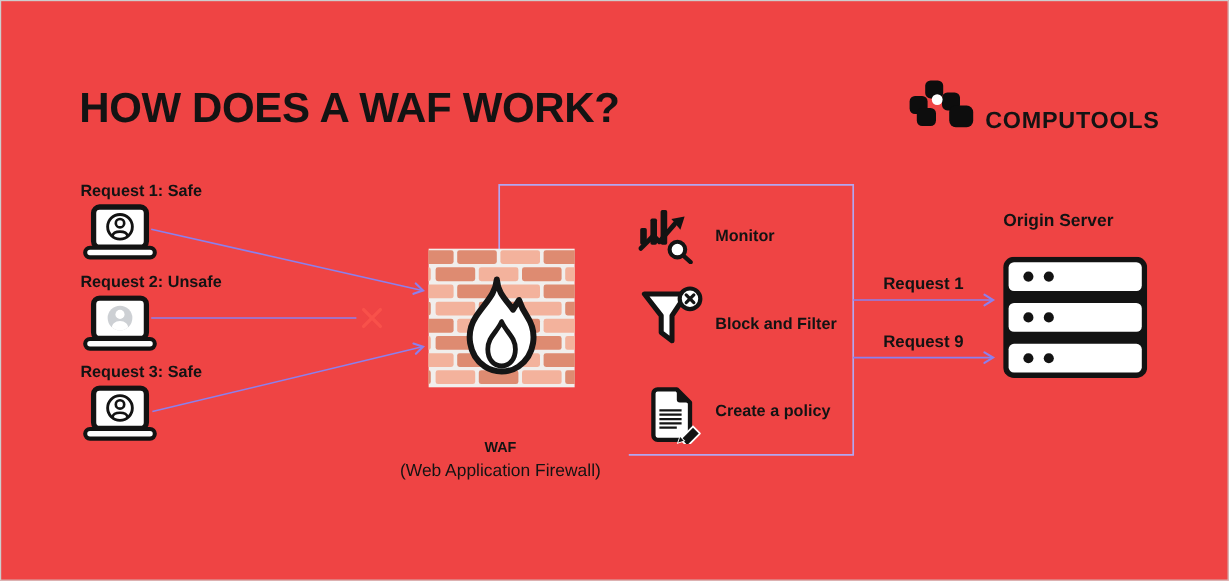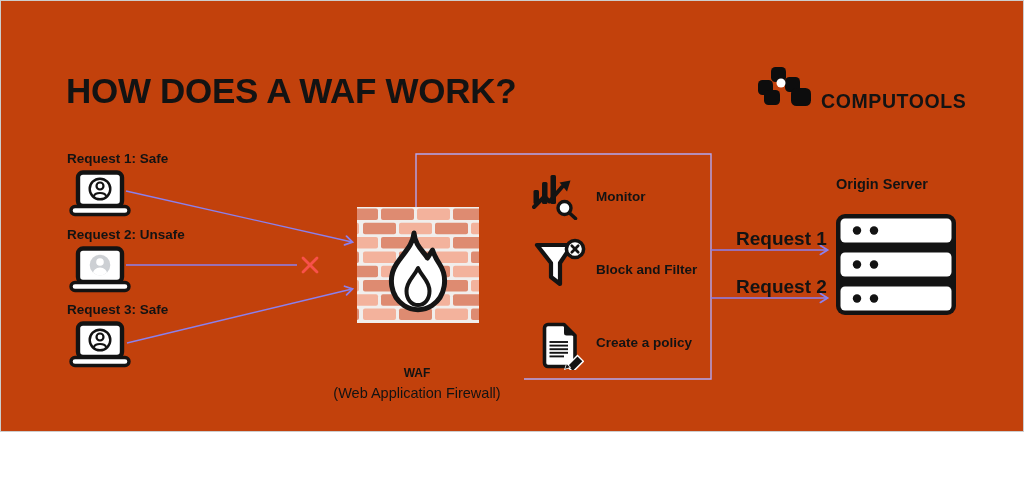--- a/index.html
+++ b/index.html
@@ -1,33 +1,33 @@
 <!DOCTYPE html>
 <html><head>
 <meta charset="utf-8">
 <style>
   html,body{margin:0;padding:0;background:#ffffff;}
   .frame{
-    position:relative;width:1024px;height:432px;background:#c2410c;
+    position:relative;width:1024px;height:484px;background:#ef4444;
     border:1px solid #cdcdcd;box-sizing:border-box;overflow:hidden;
     font-family:"Liberation Sans", sans-serif;color:#131313;
   }
   .abs{position:absolute;}
   .title{
     left:65px;top:70px;font-size:35px;font-weight:800;letter-spacing:-0.3px;
     white-space:nowrap;
   }
   .brand{left:750px;top:58px;width:230px;height:56px;}
   .brand-text{
     position:absolute;left:70px;top:31px;font-size:19.5px;font-weight:800;
     letter-spacing:0.6px;white-space:nowrap;
   }
   .req-label{font-size:13.5px;font-weight:600;white-space:nowrap;}
   .feat-label{font-size:13.5px;font-weight:600;white-space:nowrap;}
-  .fwd-label{font-size:19px;font-weight:600;white-space:nowrap;}
+  .fwd-label{font-size:14px;font-weight:600;white-space:nowrap;}
   .waf-caption{left:305px;top:363px;width:222px;text-align:center;line-height:19.5px;}
   .waf-acronym{font-size:12px;font-weight:700;}
   .waf-full{font-size:14.5px;font-weight:400;}
   .origin-title{left:835px;top:175px;width:120px;text-align:left;
     font-size:14.5px;font-weight:700;white-space:nowrap;}
   svg{display:block;}
 </style>
 </head>
 <body>
 
@@ -200,21 +200,21 @@
       <line x1="11.5" y1="34.4" x2="26" y2="34.4"></line>
     </g>
     <g paint-order="stroke">
       <path d="M30,44 l9.5,-9.5 l4.8,4.8 l-9.5,9.5 Z" fill="#131313" stroke="#ffffff" stroke-width="3"></path>
       <path d="M27.2,46.8 l1.6,-4.6 l3,3 Z" fill="#131313" stroke="#ffffff" stroke-width="1.5"></path>
     </g>
   </svg>
   <div class="abs feat-label" style="left:595px;top:334px;">Create a policy</div>
 
   <div class="abs fwd-label" style="left:735px;top:227px;">Request 1</div>
-  <div class="abs fwd-label" style="left:735px;top:275px;">Request 2</div>
+  <div class="abs fwd-label" style="left:735px;top:275px;">Request 9</div>
 
   <div class="abs origin-title">Origin Server</div>
   <svg class="abs" style="left:835px;top:213px;" width="120" height="101" viewBox="0 0 120 101">
     <rect x="0" y="0" width="120" height="101" rx="9" fill="#131313"></rect>
     <g fill="#ffffff">
       <rect x="4.5" y="4.5" width="111" height="24" rx="4.5"></rect>
       <rect x="4.5" y="38.5" width="111" height="24" rx="4.5"></rect>
       <rect x="4.5" y="72.5" width="111" height="24" rx="4.5"></rect>
     </g>
     <g fill="#131313">

